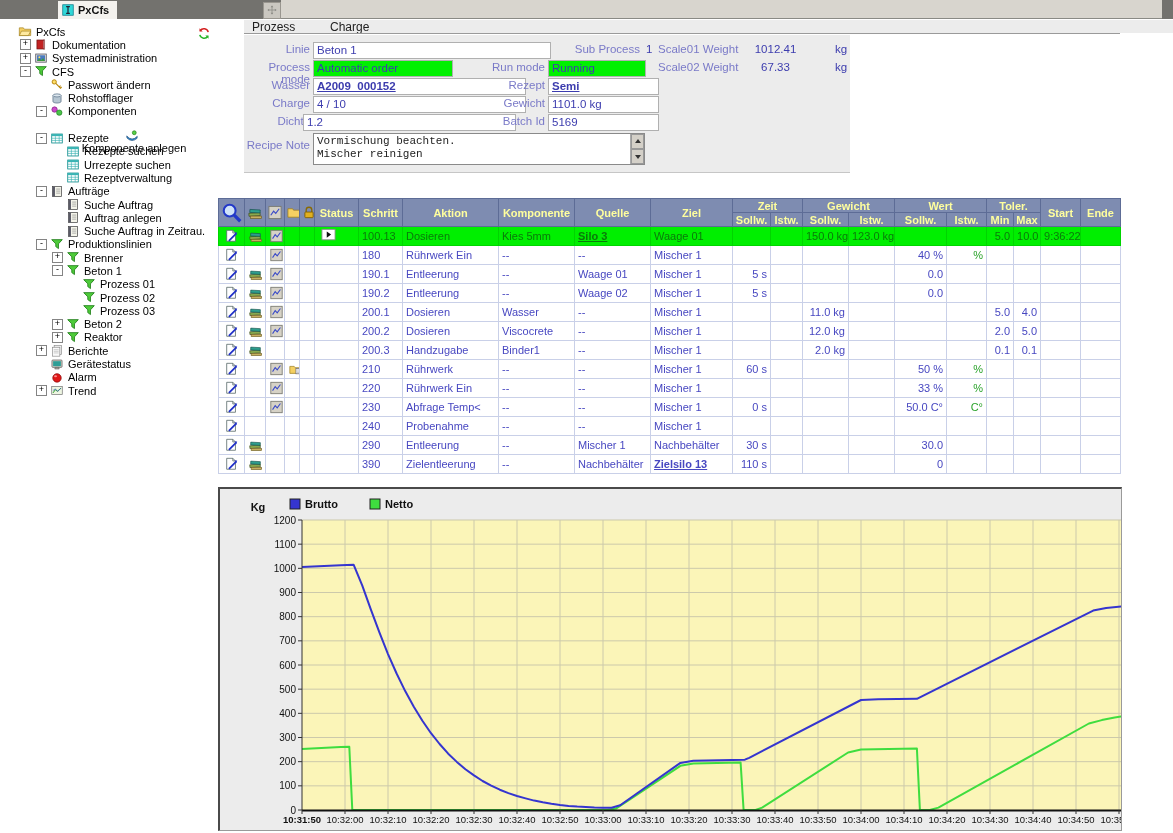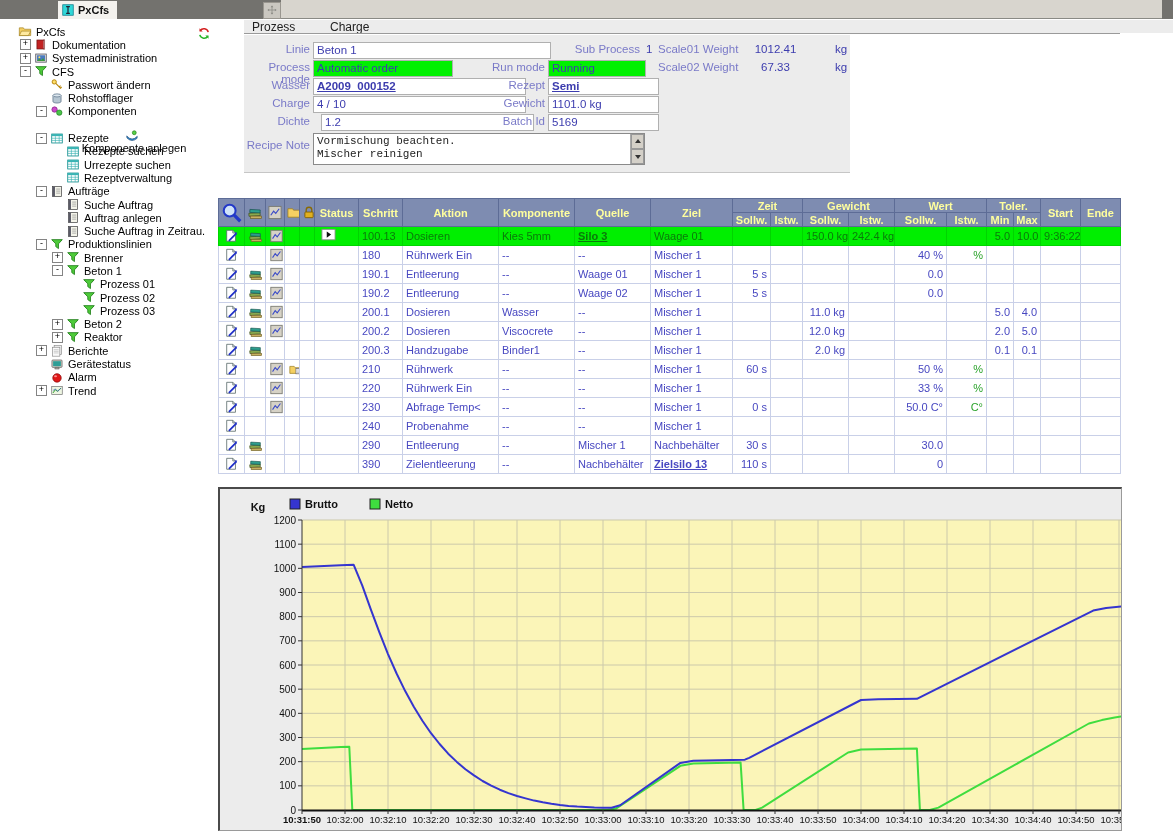--- a/index.html
+++ b/index.html
@@ -423,21 +423,21 @@
 <div class="ffield" style="left:313px;top:78px;width:205px"><span class="flink">A2009_000152</span></div>
 <span class="flabel" style="left:475px;top:79px">Rezept</span>
 <div class="ffield" style="left:548px;top:78px;width:103px"><span class="flink">Semi</span></div>
 
 <span class="flabel" style="left:240px;top:97px">Charge</span>
 <div class="ffield" style="left:313px;top:96px;width:205px">4 / 10</div>
 <span class="flabel" style="left:475px;top:97px">Gewicht</span>
 <div class="ffield" style="left:548px;top:96px;width:103px">1101.0 kg</div>
 
 <span class="flabel" style="left:240px;top:115px">Dichte</span>
-<div class="ffield" style="left:321px;top:114px;width:205px">1.2</div>
+<div class="ffield" style="left:303px;top:114px;width:205px">1.2</div>
 <span class="flabel" style="left:475px;top:115px">Batch Id</span>
 <div class="ffield" style="left:548px;top:114px;width:103px">5169</div>
 
 <span class="flabel" style="left:240px;top:139px">Recipe Note</span>
 <div class="abs" id="recipebox">
   <div class="txt">Vormischung beachten.
 Mischer reinigen</div>
   <div class="spinner">
     <div class="spbtn up"></div>
     <div class="spbtn dn"></div>
@@ -549,21 +549,21 @@
                 <path d="M6 4l5 3.5L6 11z" fill="#111"></path>
               </svg></span></td>
           <td class="">100.13</td>
           <td class="">Dosieren</td>
           <td class="">Kies 5mm</td>
           <td class=""><span class="glink">Silo 3</span></td>
           <td class="">Waage 01</td>
           <td class="r"></td>
           <td class="r"></td>
           <td class="r">150.0 kg</td>
-          <td class="r">242.4 kg</td>
+          <td class="r">123.0 kg</td>
           <td class="r"></td>
           <td class="r gi"></td>
           <td class="r">5.0</td>
           <td class="r">10.0</td>
           <td class="c">9:36:22</td>
           <td class="c"></td>
         </tr>
         <tr>
           <td class=""><span class="cicon"><svg viewBox="0 0 16 16">
                 <path d="M2.5 1.5h7l3 3V14h-10z" fill="#fff" stroke="#566" stroke-width=".9"></path>

